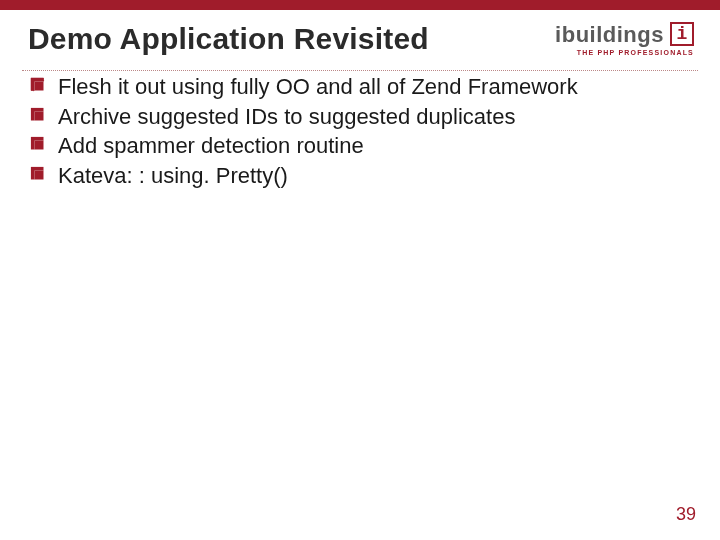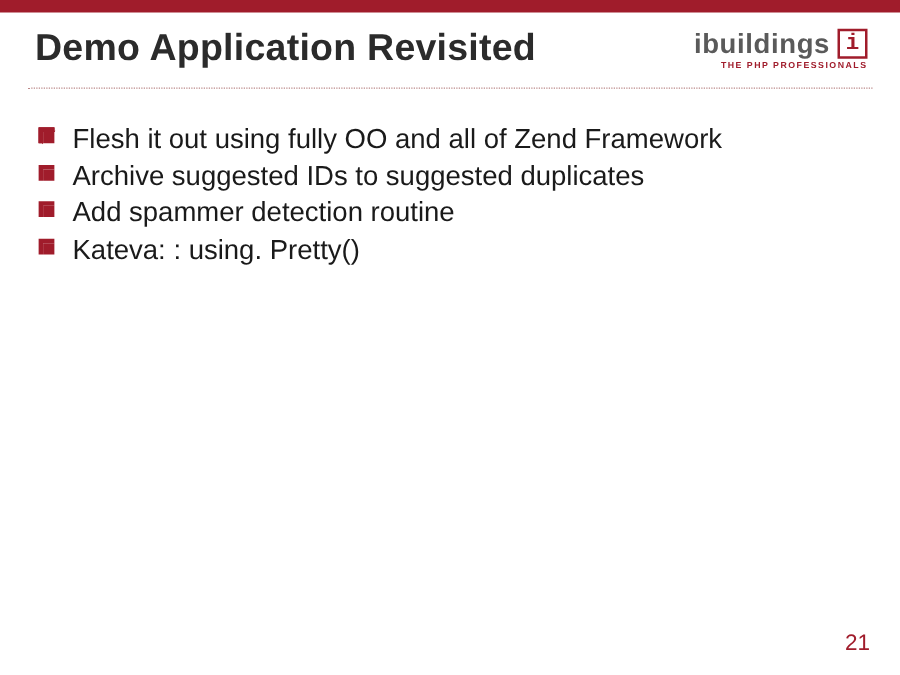--- a/index.html
+++ b/index.html
@@ -36,21 +36,21 @@
     letter-spacing: 0.2px;
   }
   .logo {
     position: absolute;
     top: 22px;
     right: 26px;
     text-align: left;
   }
   .logo-row {
     display: flex;
-    align-items: center;
+    align-items: flex-start;
     gap: 6px;
   }
   .logo-text {
     font-size: 22px;
     font-weight: 700;
     color: #5a5a5a;
     letter-spacing: 0.5px;
   }
   .logo-box {
     width: 24px;
@@ -75,21 +75,21 @@
   }
   .divider {
     position: absolute;
     top: 70px;
     left: 22px;
     right: 22px;
     border-top: 1px dotted #b88;
   }
   .content {
     position: absolute;
-    top: 96px;
+    top: 72px;
     left: 30px;
     right: 34px;
   }
   .bullet-item {
     display: flex;
     align-items: flex-start;
     font-size: 22px;
     line-height: 1.35;
     color: #1a1a1a;
   }
@@ -181,14 +181,14 @@
             <path d="M1 1 H15 V15 H1 Z" fill="#a01c2b"></path>
             <path d="M5 5 H19 V19 H5 Z" fill="#fff"></path>
             <path d="M5 5 H15 V15 H5 Z" fill="#a01c2b"></path>
           </svg>
       </span>
       <span class="bullet-text">Kateva: : using. Pretty()</span>
     </div>
 
   </div>
 
-  <div class="page-number">21</div>
+  <div class="page-number">39</div>
 </div>
 
 </body></html>

